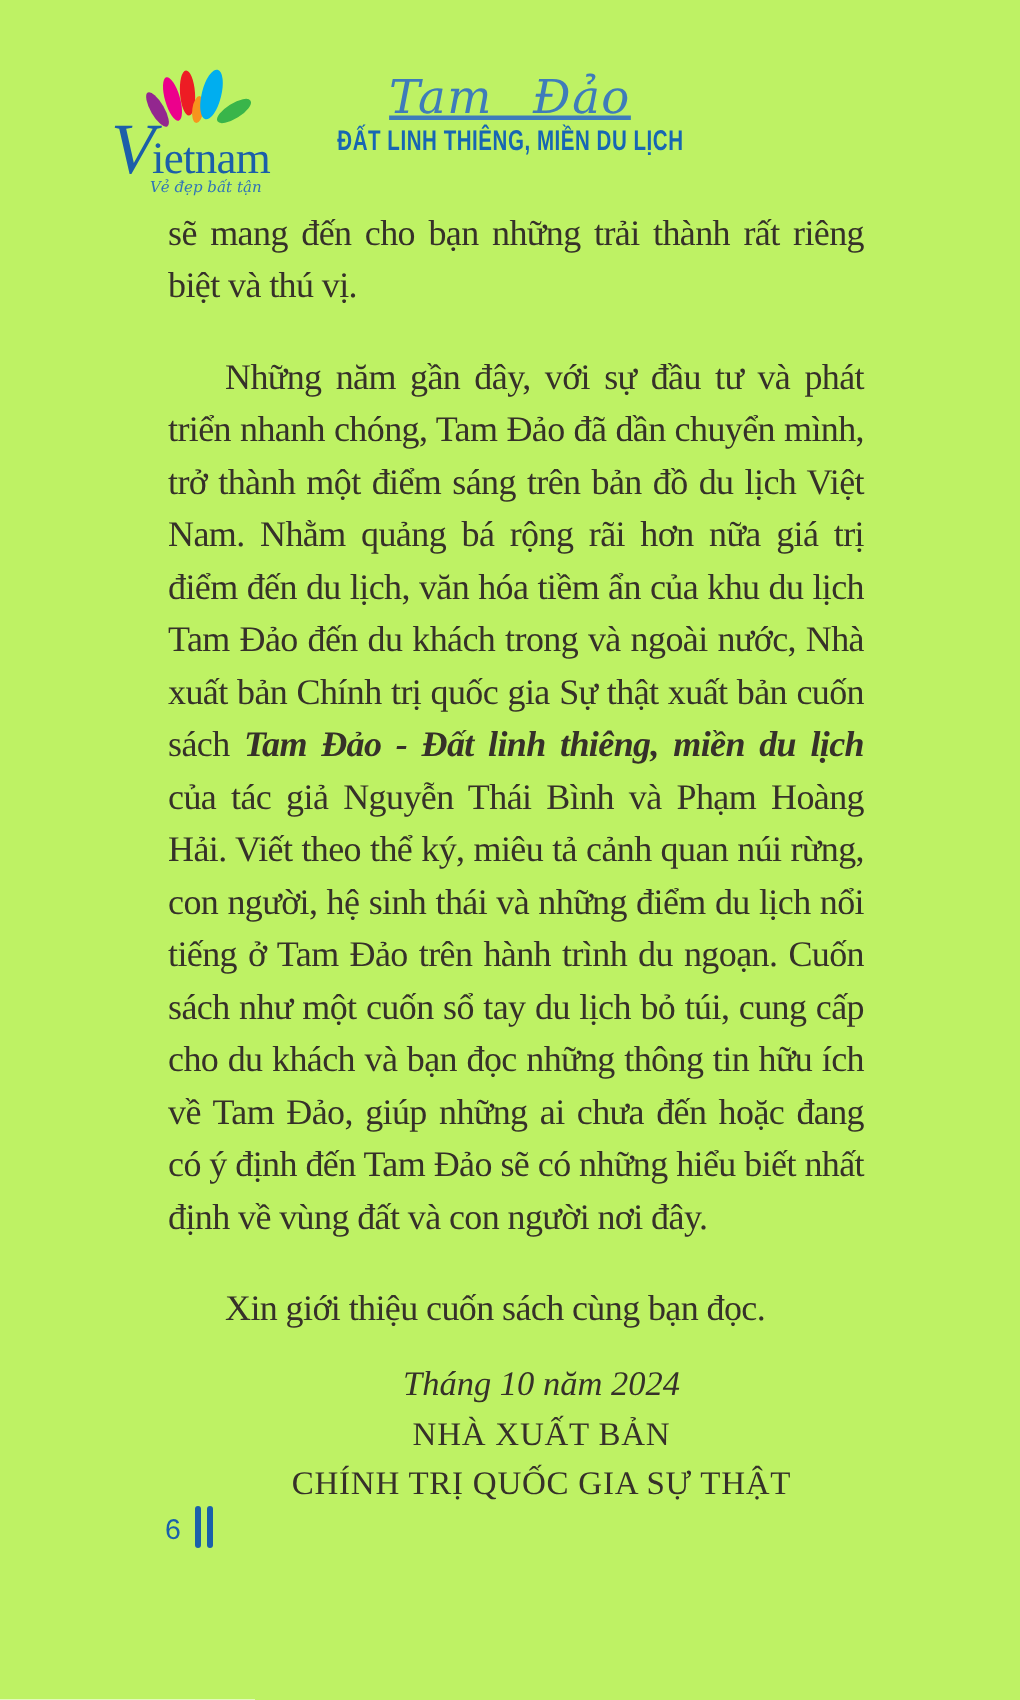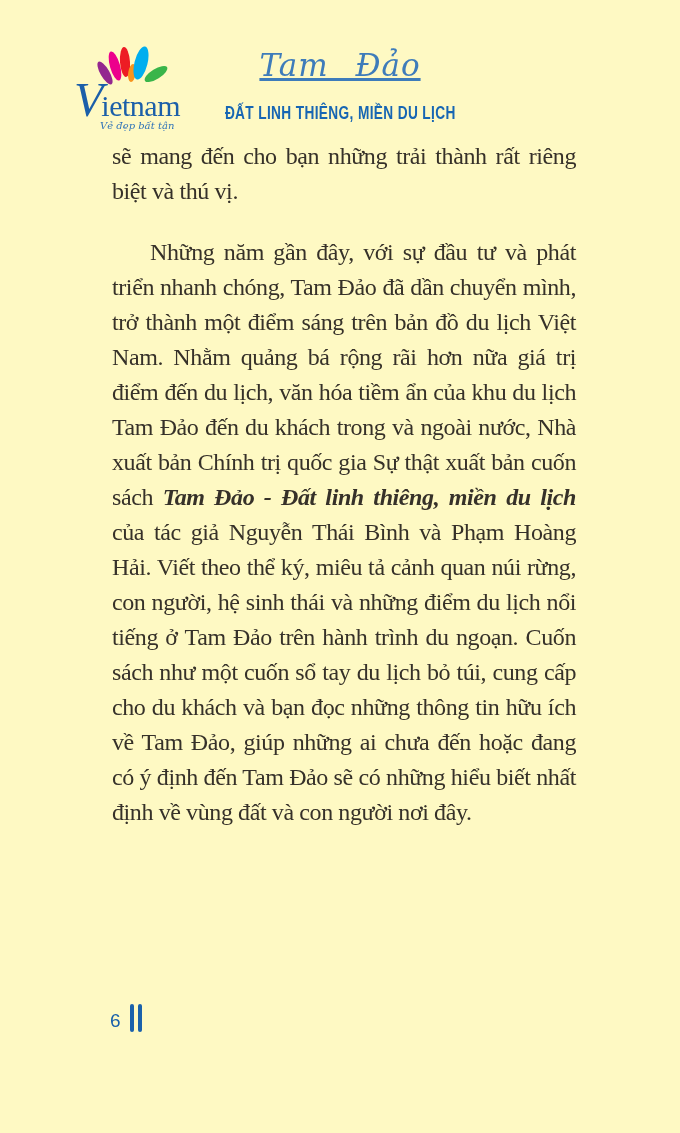--- a/index.html
+++ b/index.html
@@ -1,19 +1,19 @@
 <!DOCTYPE html>
 <html lang="vi"><head>
 <meta charset="utf-8">
 <style>
   html,body{margin:0;padding:0;background:#ffffff;}
   .page{
     position:relative;
     width:680px;height:1133px;
-    background:#fef9c3;
+    background:#bef264;
     overflow:hidden;
     font-family:"Liberation Serif", serif;
   }
 
   
   .logo{
     position:absolute;left:74px;top:46px;width:140px;
   }
   .logo .petals{display:block;margin-left:20px;}
   .brand{
@@ -35,21 +35,21 @@
     position:absolute;left:0;right:0;top:48px;
     text-align:center;
   }
   .script-title{
     color:#3e7cba;
     font-family:"DejaVu Serif", serif;
     font-style:italic;
     font-size:31px;line-height:1.1;
     word-spacing:16px;letter-spacing:1px;text-decoration:underline;
   }
-  .subtitle-wrap{margin-top:20px;}
+  .subtitle-wrap{margin-top:2px;}
   .subtitle{
     display:inline-block;
     color:#1766b3;
     font-family:"Liberation Sans", sans-serif;
     font-weight:bold;
     font-size:19px;letter-spacing:0.5px;
     transform:scaleX(0.72);transform-origin:50% 50%;
     white-space:nowrap;
   }
 
@@ -125,21 +125,27 @@
     </div>
 
   </header>
 
   <main class="content">
 
     <p class="para"><span>sẽ mang đến cho bạn những trải thành rất riêng biệt và thú vị.</span></p>
 
     <p class="indent"><span>Những năm gần đây, với sự đầu tư và phát triển nhanh chóng, Tam Đảo đã dần chuyển mình, trở thành một điểm sáng trên bản đồ du lịch Việt Nam. Nhằm quảng bá rộng rãi hơn nữa giá trị điểm đến du lịch, văn hóa tiềm ẩn của khu du lịch Tam Đảo đến du khách trong và ngoài nước, Nhà xuất bản Chính trị quốc gia Sự thật xuất bản cuốn sách </span><span class="book-title">Tam Đảo - Đất linh thiêng, miền du lịch</span><span> của tác giả Nguyễn Thái Bình và Phạm Hoàng Hải. Viết theo thể ký, miêu tả cảnh quan núi rừng, con người, hệ sinh thái và những điểm du lịch nổi tiếng ở Tam Đảo trên hành trình du ngoạn. Cuốn sách như một cuốn sổ tay du lịch bỏ túi, cung cấp cho du khách và bạn đọc những thông tin hữu ích về Tam Đảo, giúp những ai chưa đến hoặc đang có ý định đến Tam Đảo sẽ có những hiểu biết nhất định về vùng đất và con người nơi đây.</span></p>
 
+    <p class="indent">Xin giới thiệu cuốn sách cùng bạn đọc.</p>
 
+    <div class="signature">
+      <div class="sig-date">Tháng 10 năm 2024</div>
+      <div class="sig-pub">NHÀ XUẤT BẢN</div>
+      <div class="sig-pub">CHÍNH TRỊ QUỐC GIA SỰ THẬT</div>
+    </div>
 
   </main>
 
   <footer class="footer">
     <span class="page-num">6</span>
     <span class="bars">
         <i></i>
         <i></i>
       </span>
   </footer>

